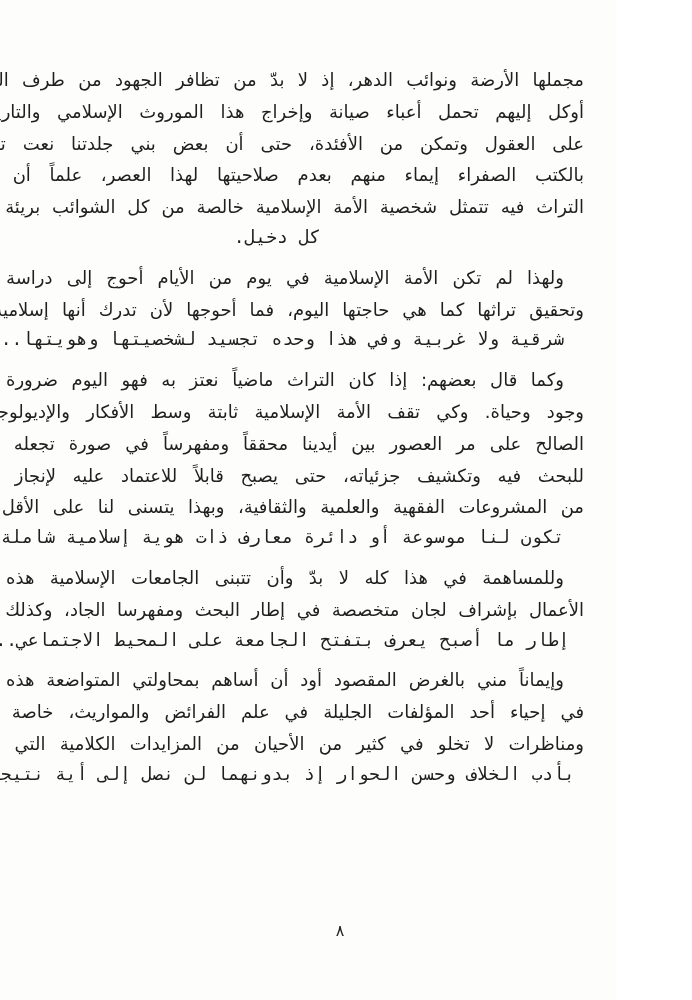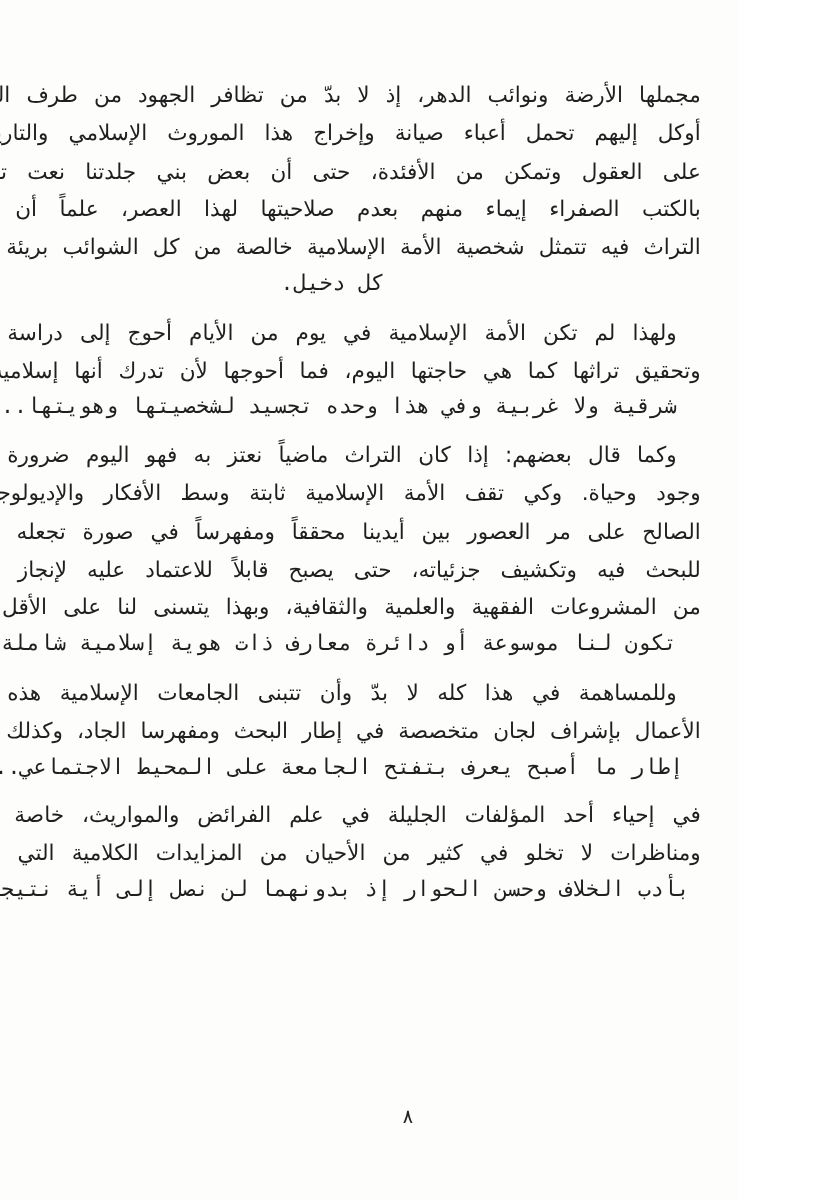--- a/index.html
+++ b/index.html
@@ -77,20 +77,21 @@
       <div class="line last">تكون لنا موسوعة أو دائرة معارف ذات هوية إسلامية شاملة.</div>
     </div>
 
     <div class="para">
       <div class="line indent">وللمساهمة في هذا كله لا بدّ وأن تتبنى الجامعات الإسلامية هذه</div>
       <div class="line">الأعمال بإشراف لجان متخصصة في إطار البحث ومفهرسا الجاد، وكذلك في</div>
       <div class="line last">إطار ما أصبح يعرف بتفتح الجامعة على المحيط الاجتماعي...</div>
     </div>
 
     <div class="para">
+      <div class="line indent">وإيماناً مني بالغرض المقصود أود أن أساهم بمحاولتي المتواضعة هذه</div>
       <div class="line">في إحياء أحد المؤلفات الجليلة في علم الفرائض والمواريث، خاصة وأن</div>
       <div class="line">ومناظرات لا تخلو في كثير من الأحيان من المزايدات الكلامية التي تخل</div>
       <div class="line last">بأدب الخلاف وحسن الحوار إذ بدونهما لن نصل إلى أية نتيجة.</div>
     </div>
 
   </div>
 
   <div class="page-number">٨</div>
 </div>
 

